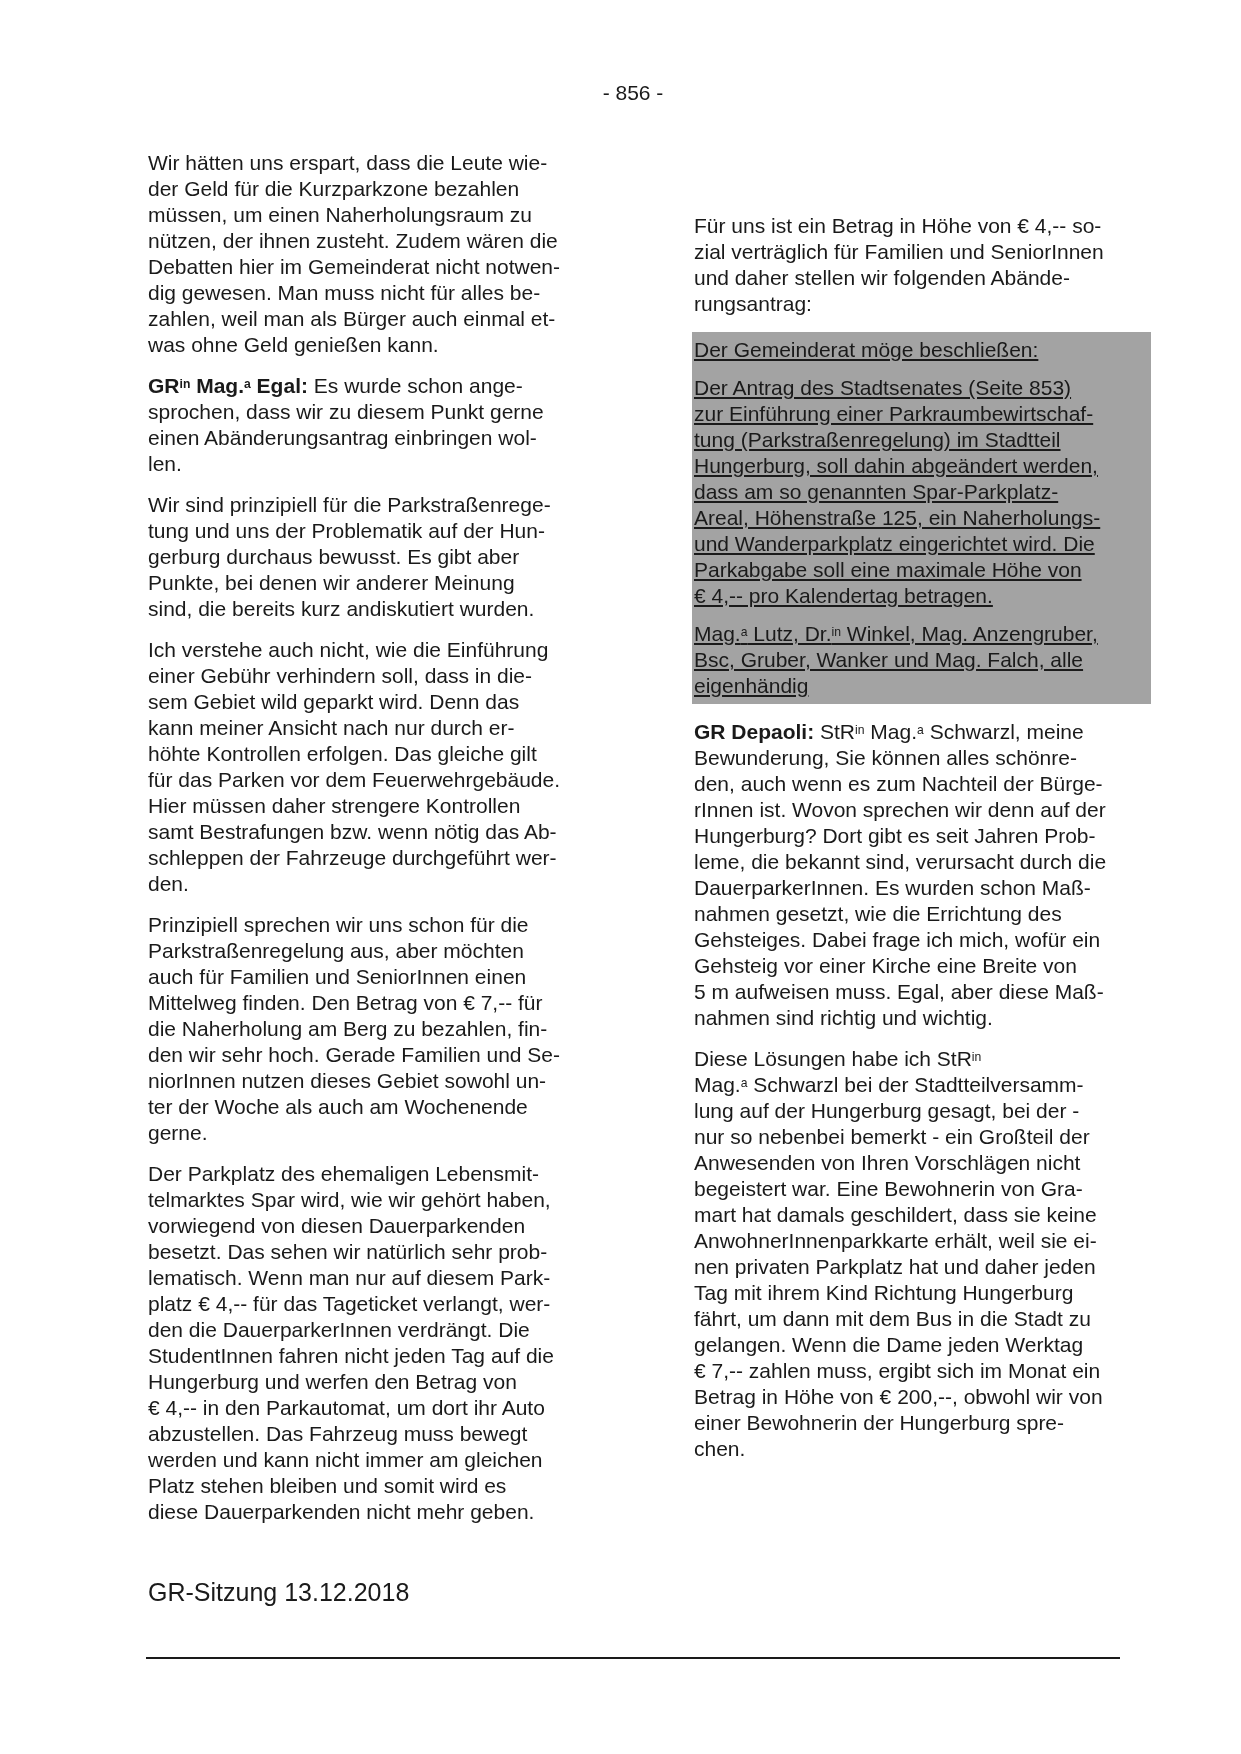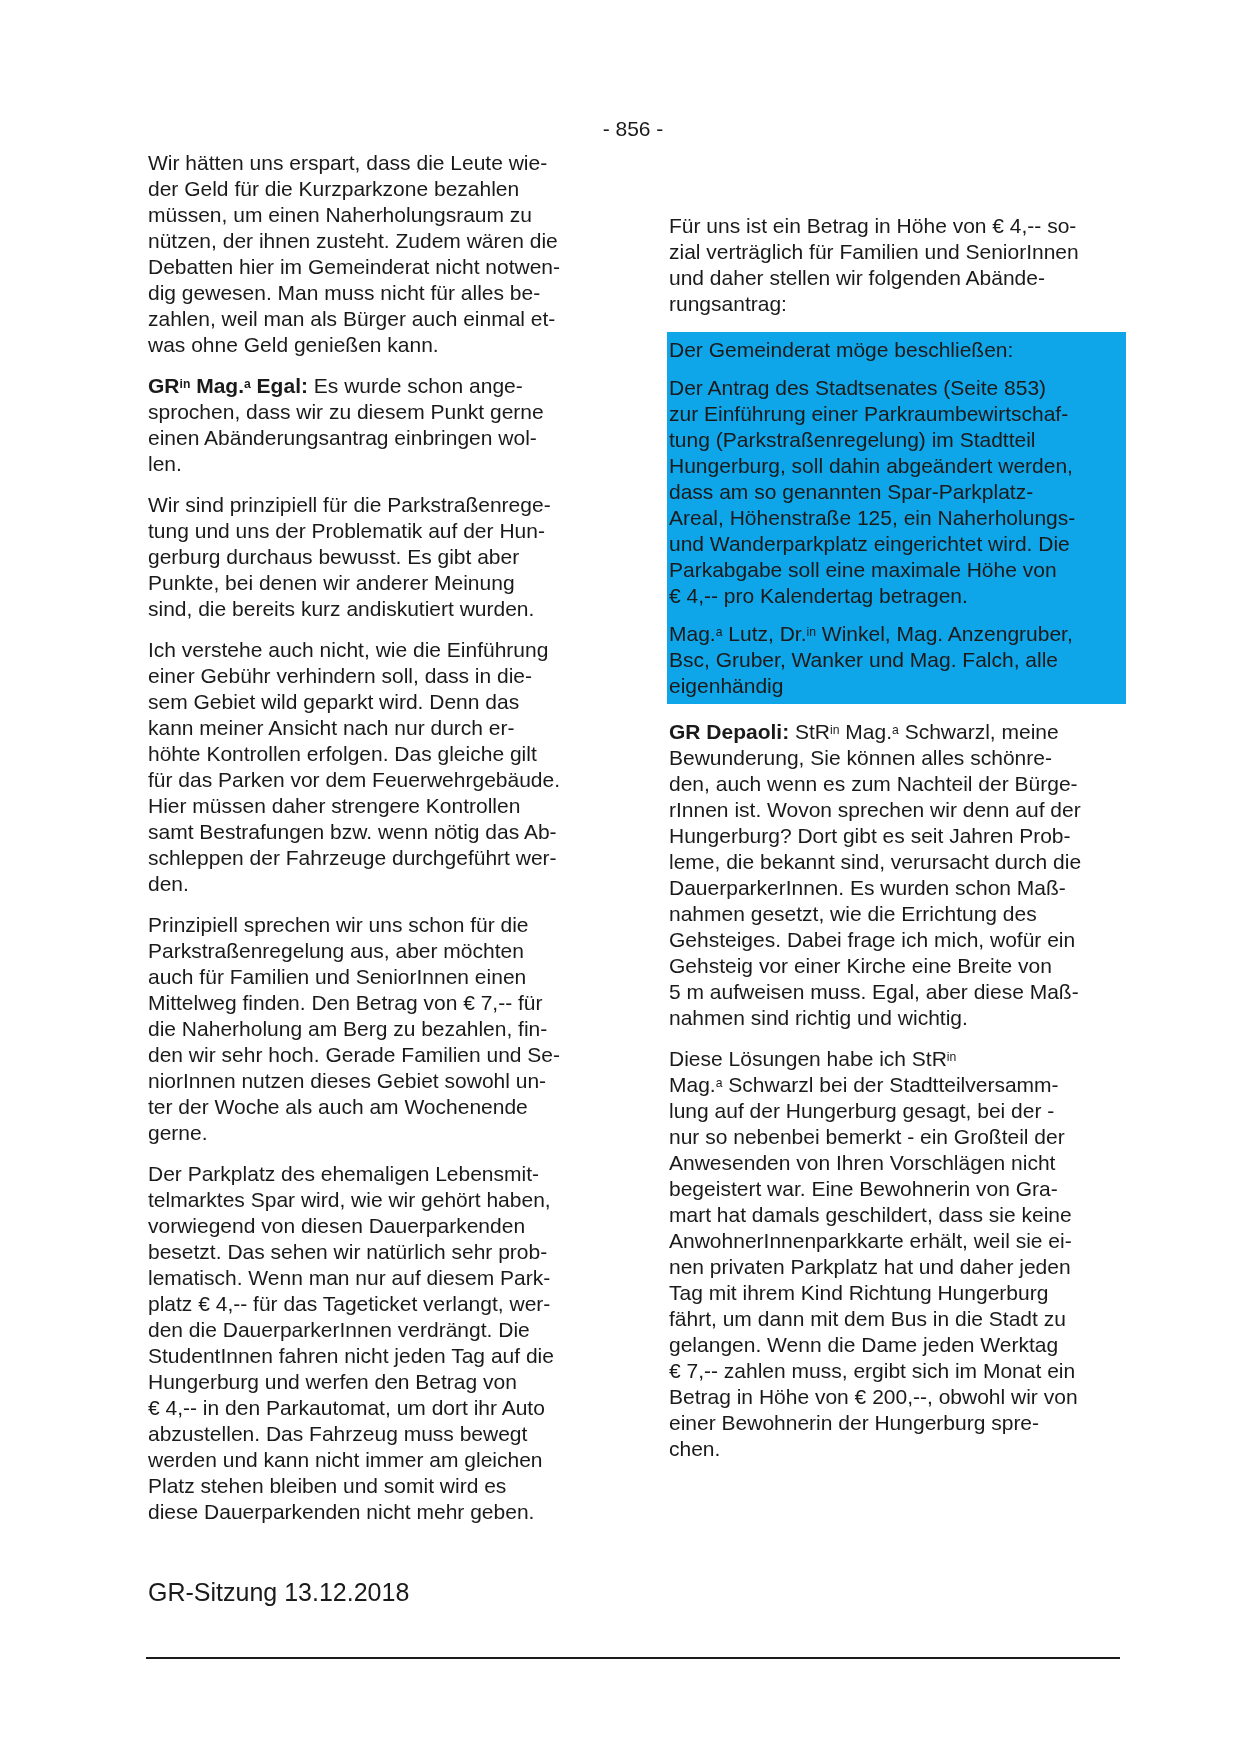--- a/index.html
+++ b/index.html
@@ -11,31 +11,30 @@
     position: relative;
     overflow: hidden;
   }
   .page { position: absolute; inset: 0; }
   .page-number {
     position: absolute;
     top: 80px; left: 146px; width: 974px;
     text-align: center;
     font-size: 21px; line-height: 26px;
     white-space: pre;
-    margin-top: 36px;
   }
   .content {
     position: absolute;
     top: 150px; left: 148px;
     display: flex;
     gap: 78px;
     align-items: center;
   }
   .col { width: 443px; }
-  .col-right { width: 446px; }
+  .col-right { width: 446px; margin-left: 25px; }
   .para {
     margin: 0 0 15px 0;
     font-size: 21px;
     line-height: 26px;
     white-space: pre;
   }
   .para .b { font-weight: 700; }
   .para sup {
     font-size: 0.58em;
     vertical-align: 0.45em;
@@ -117,21 +116,21 @@
 abzustellen. Das Fahrzeug muss bewegt
 werden und kann nicht immer am gleichen
 Platz stehen bleiben und somit wird es
 diese Dauerparkenden nicht mehr geben.</span></p>
       </div>
     <div class="col col-right">
         <p class="para"><span>Für uns ist ein Betrag in Höhe von € 4,-- so-
 zial verträglich für Familien und SeniorInnen
 und daher stellen wir folgenden Abände-
 rungsantrag:</span></p>
-        <div class="shaded-block" style="background-color: #0ea5e9;">
+        <div class="shaded-block" style="background-color: #a3a3a3; text-decoration: underline;">
           <p class="para"><span>Der Gemeinderat möge beschließen:</span></p>
           <p class="para"><span>Der Antrag des Stadtsenates (Seite 853)
 zur Einführung einer Parkraumbewirtschaf-
 tung (Parkstraßenregelung) im Stadtteil
 Hungerburg, soll dahin abgeändert werden,
 dass am so genannten Spar-Parkplatz-
 Areal, Höhenstraße 125, ein Naherholungs-
 und Wanderparkplatz eingerichtet wird. Die
 Parkabgabe soll eine maximale Höhe von
 € 4,-- pro Kalendertag betragen.</span></p>

